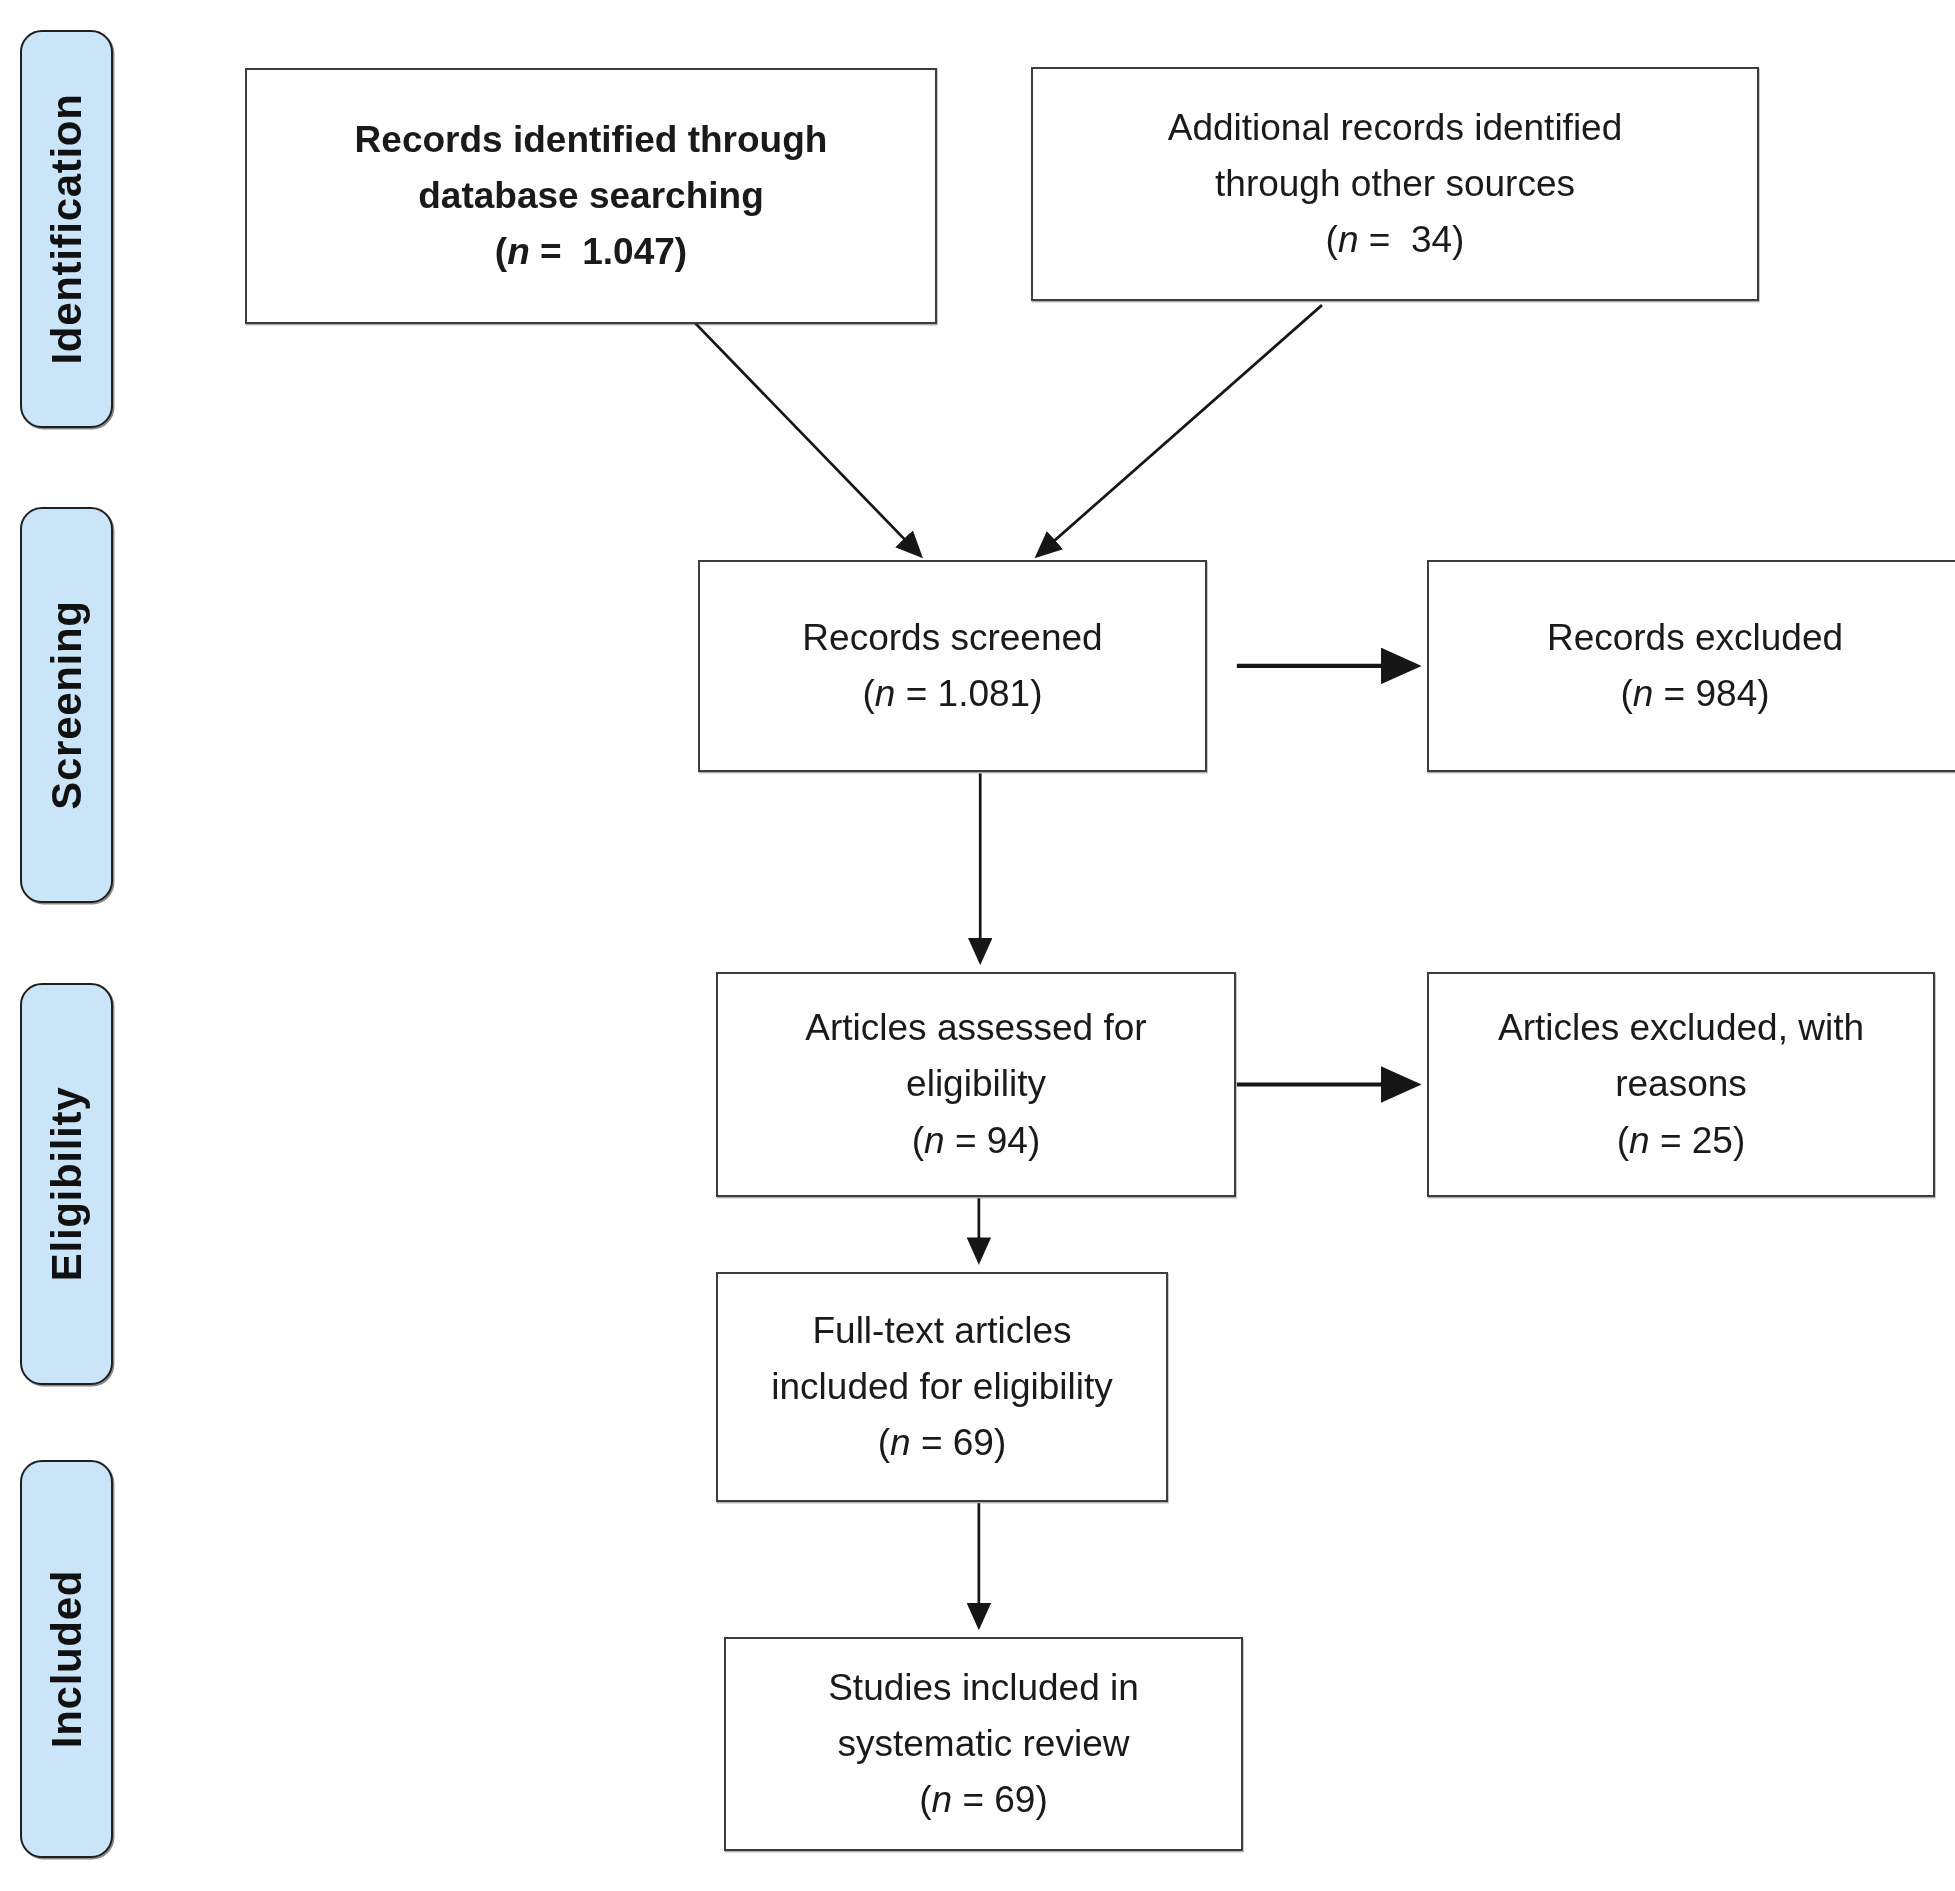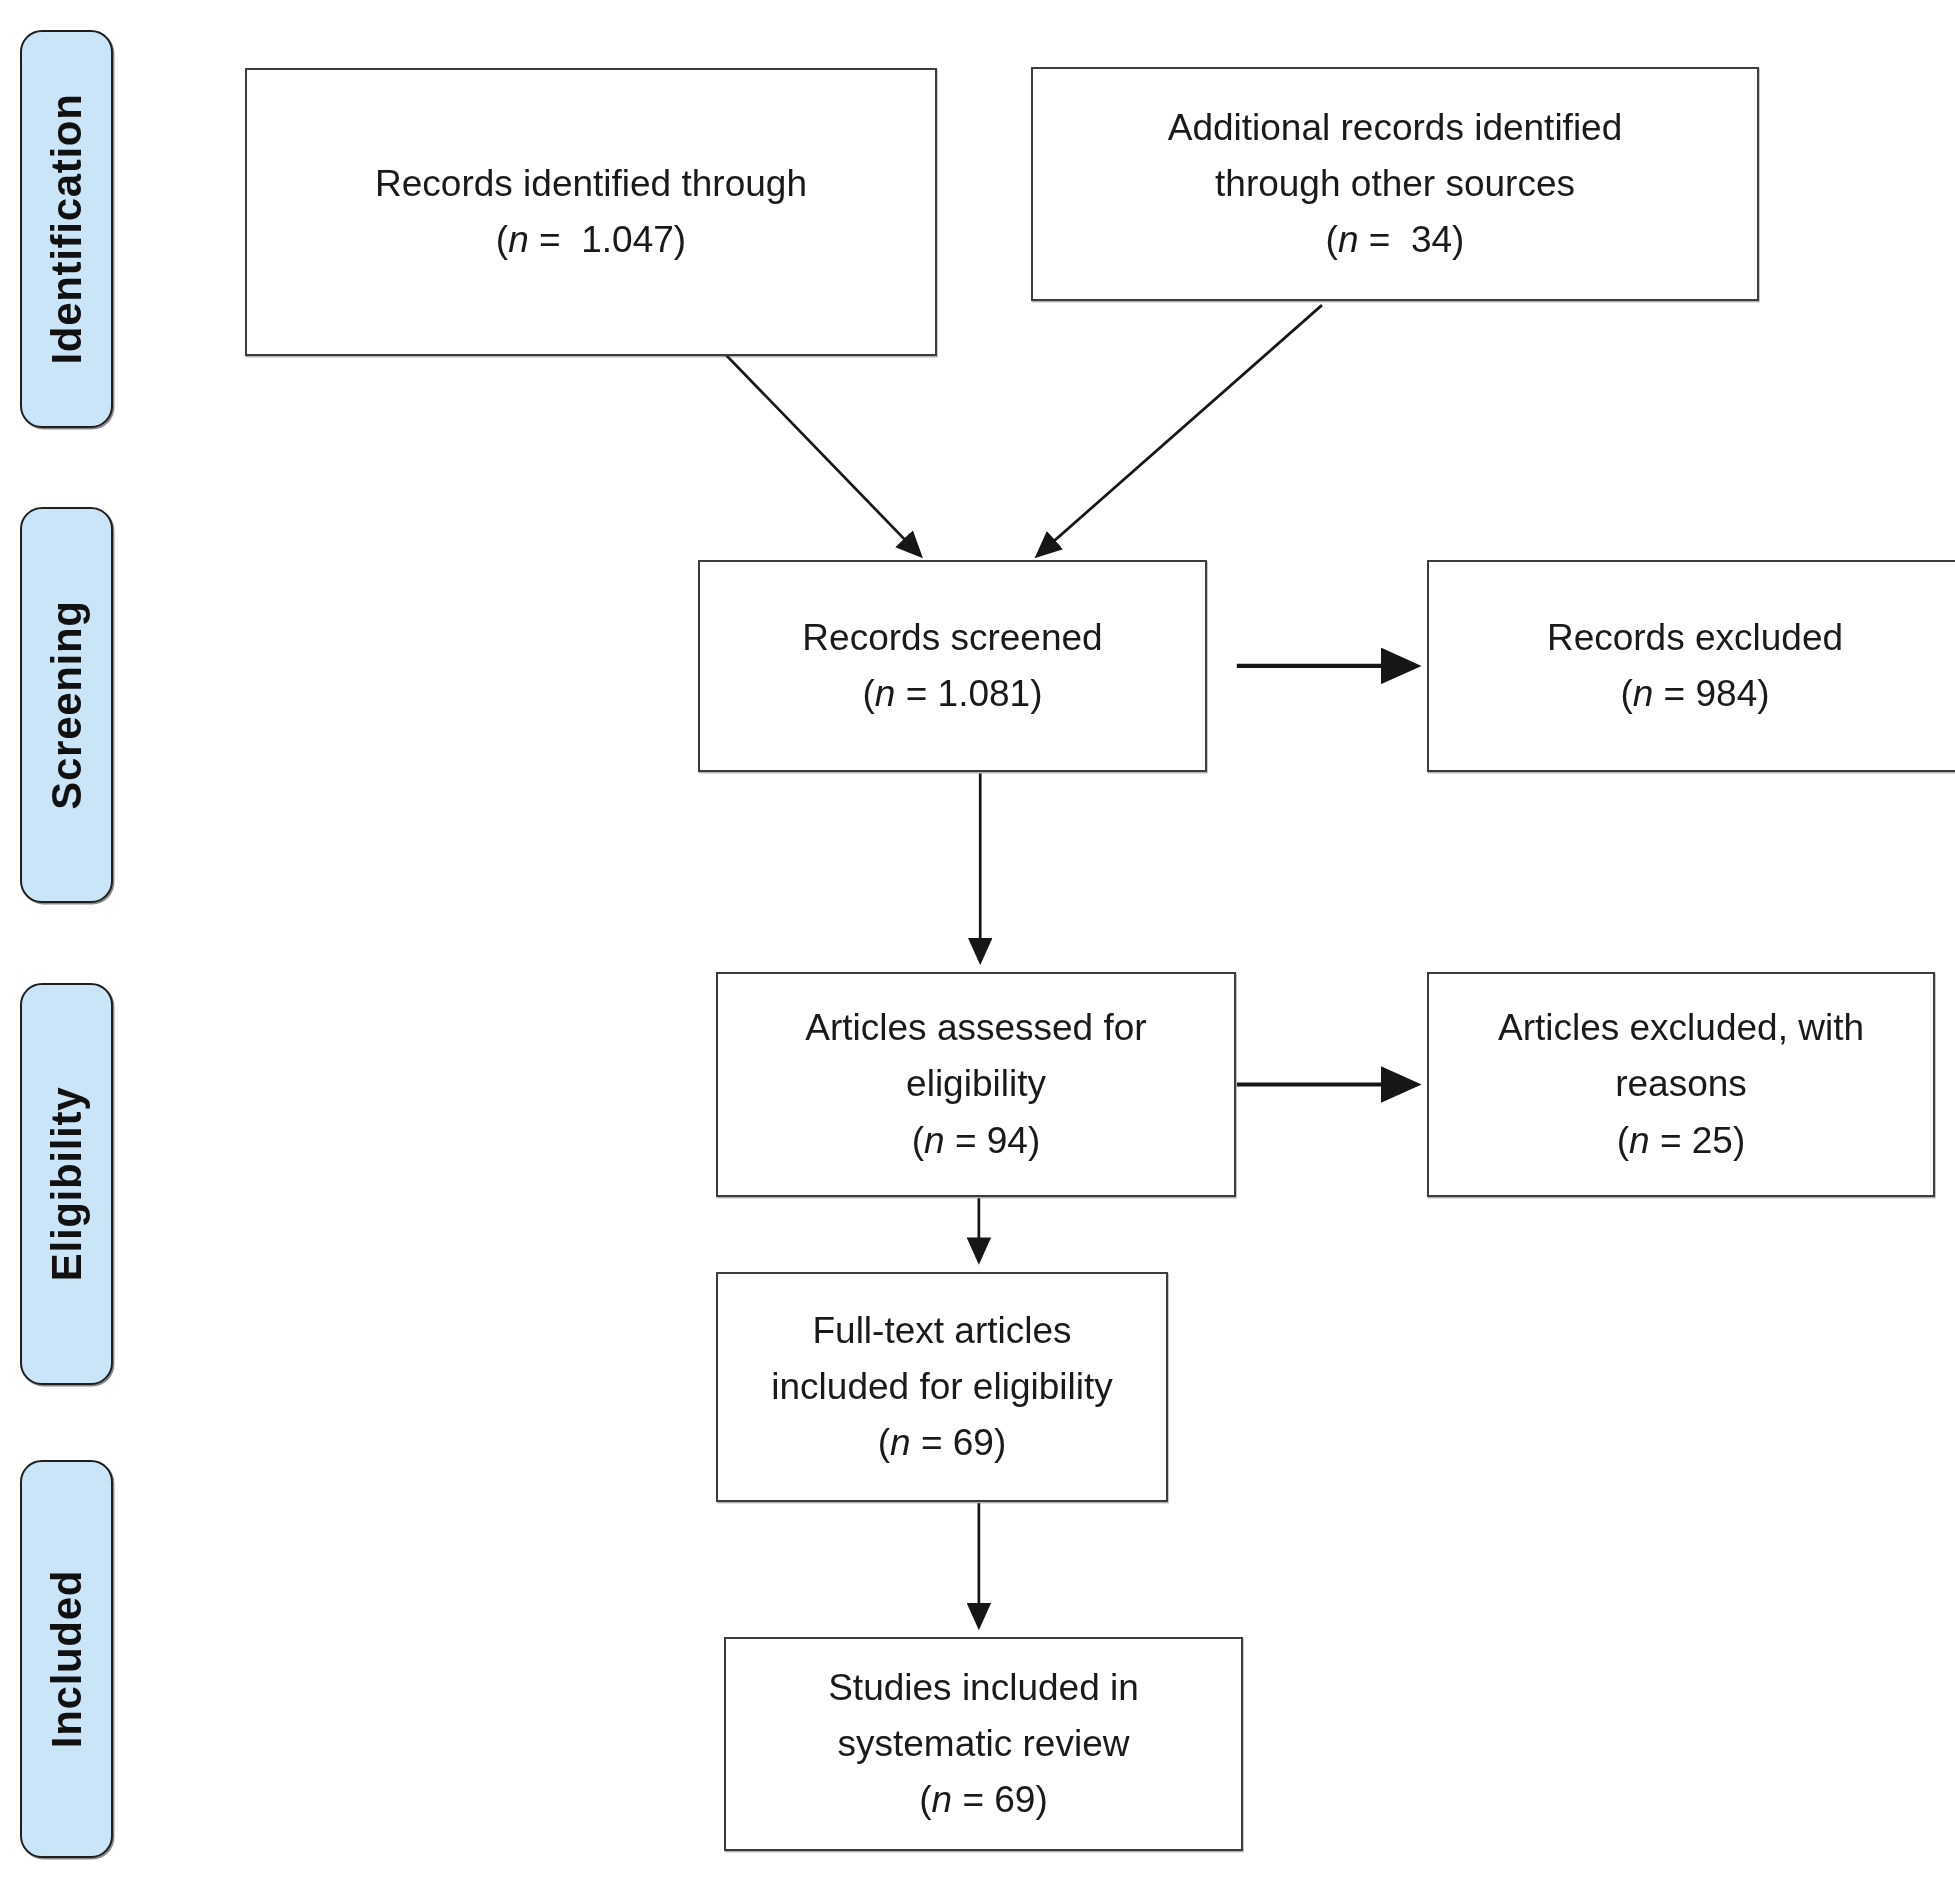--- a/index.html
+++ b/index.html
@@ -65,21 +65,21 @@
     text-align: center;
     font-size: 37px;
     line-height: 1.52;
     color: #1a1a1a;
     z-index: 2;
     box-shadow: 0.7px 1.4px 0 rgba(60,60,60,0.4);
   }
   .fbox .line { white-space: nowrap; }
   .nline span, .nline i { white-space: pre; }
 
-  #box-records-identified { left: 245px;  top: 68px;  width: 692px; height: 288px; }
+  #box-records-identified { left: 245px;  top: 68px;  width: 692px; height: 256px; font-weight: bold; }
   #box-additional-records { left: 1031px; top: 67px;   width: 728px; height: 234px; }
   #box-records-screened   { left: 698px; top: 560px;  width: 509px;  height: 212px; }
   #box-records-excluded   { left: 1427px; top: 560px;  width: 536px;  height: 212px; }
   #box-articles-assessed  { left: 716px; top: 972px; width: 520px;  height: 225px; text-align: center; }
   #box-articles-excluded  { left: 1427px; top: 972px; width: 508px;  height: 225px; }
   #box-fulltext-assessed  { left: 716px; top: 1272px; width: 452px;  height: 230px; }
   #box-studies-included   { left: 724px; top: 1637px; width: 519px;  height: 214px; text-align: right; }
 </style>
 </head>
 <body>
@@ -109,20 +109,21 @@
   </div>
   <div class="stage" id="stage-eligibility">
     <span class="stage-text">Eligibility</span>
   </div>
   <div class="stage" id="stage-included">
     <span class="stage-text">Included</span>
   </div>
 
   <div class="fbox" id="box-records-identified">
     <div class="line">Records identified through</div>
+    <div class="line">database searching</div>
     <div class="line nline"><span>(</span><i>n</i><span> =  </span><span>1.047</span><span>)</span></div>
   </div>
 
   <div class="fbox" id="box-additional-records">
     <div class="line">Additional records identified</div>
     <div class="line">through other sources</div>
     <div class="line nline"><span>(</span><i>n</i><span> =  </span><span>34</span><span>)</span></div>
   </div>
 
   <div class="fbox" id="box-records-screened">

